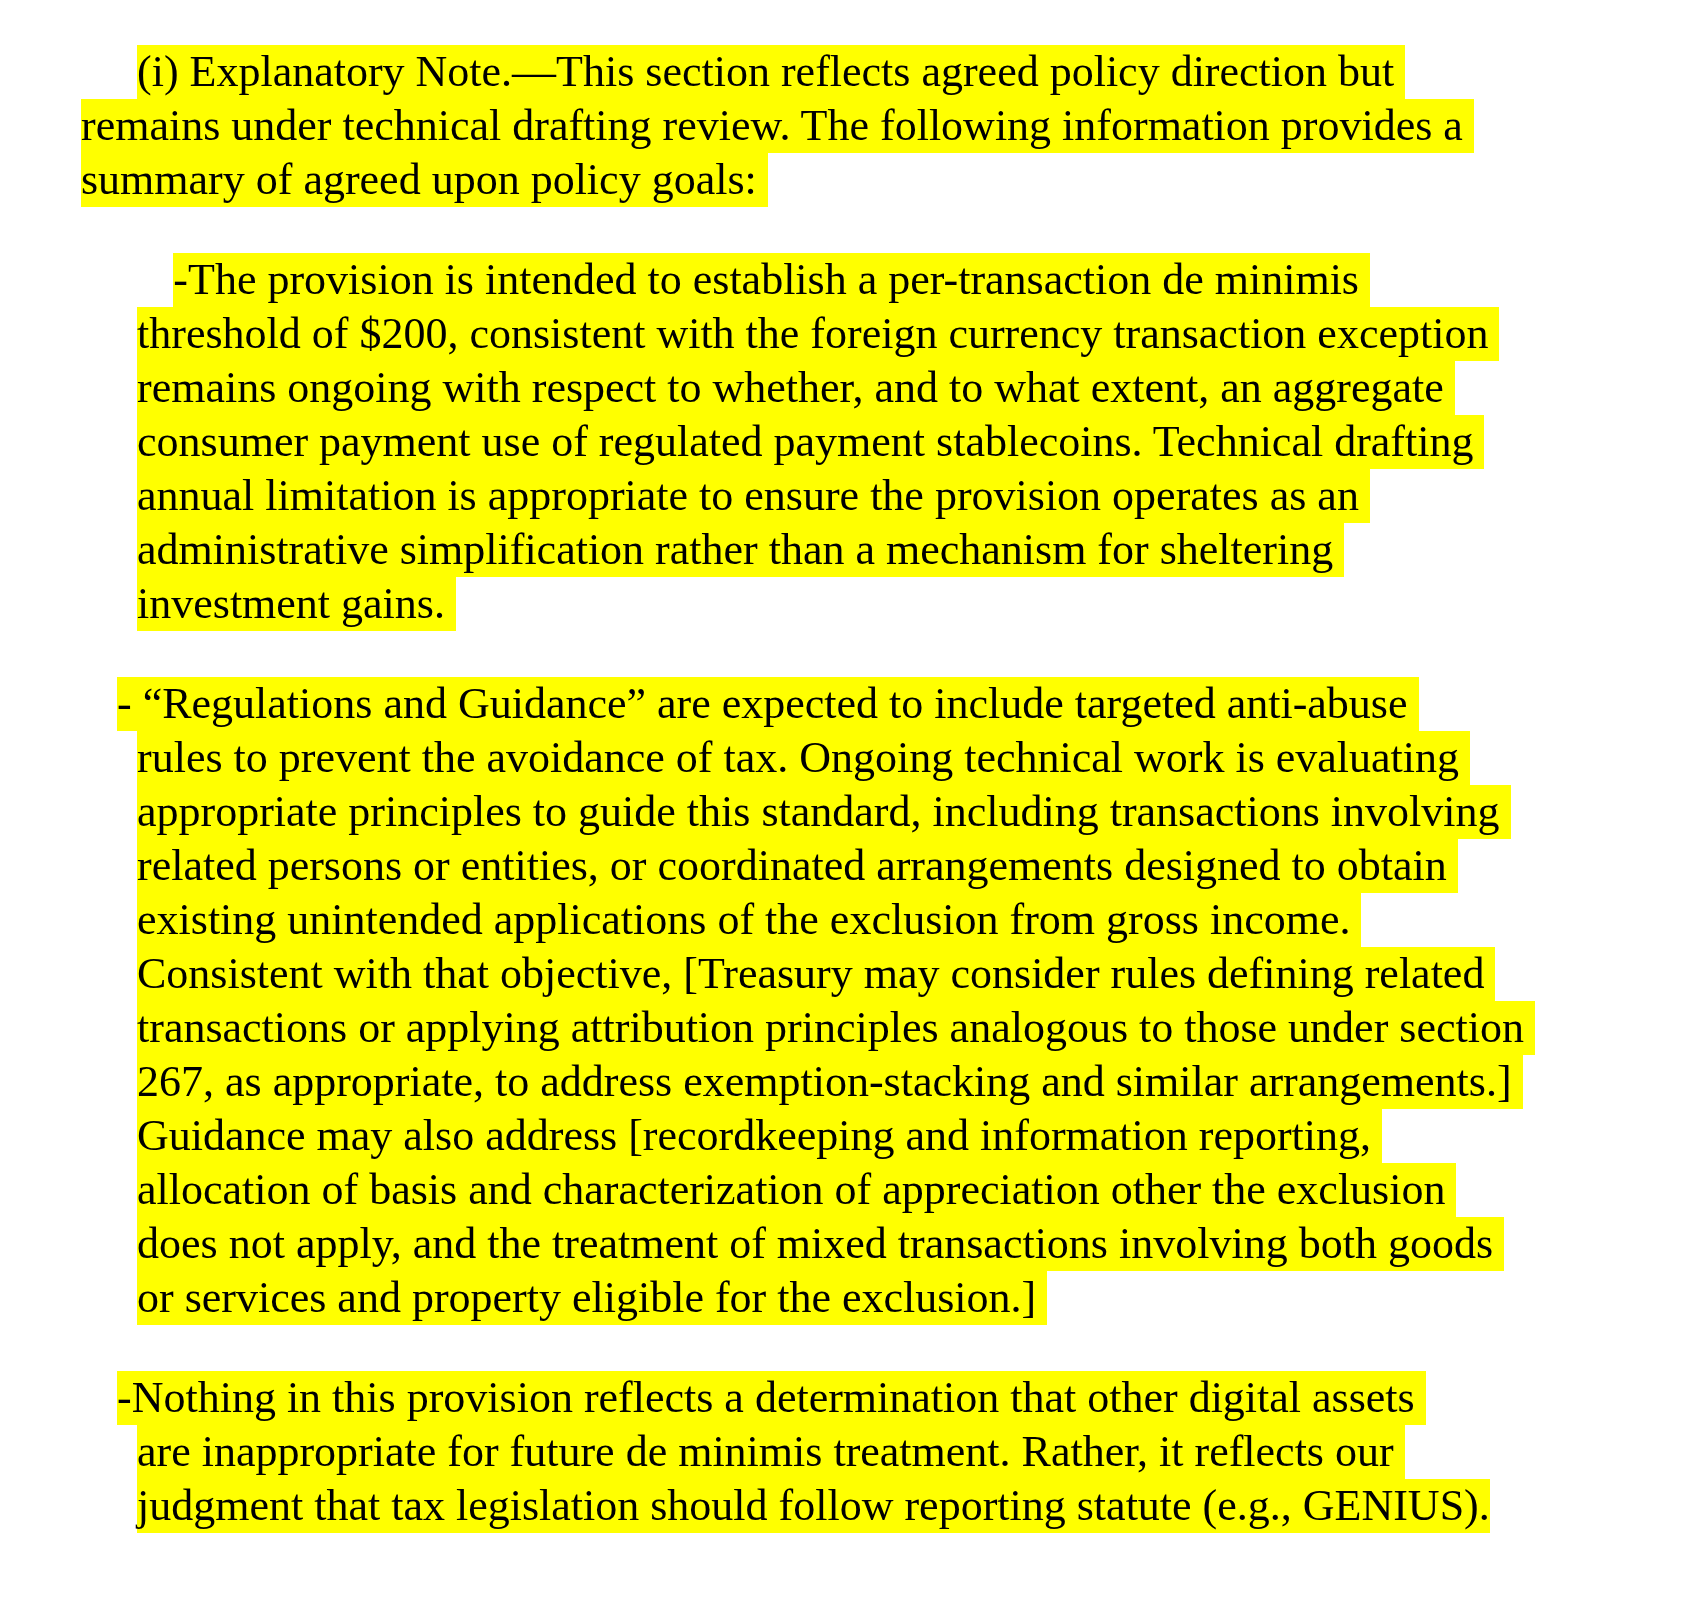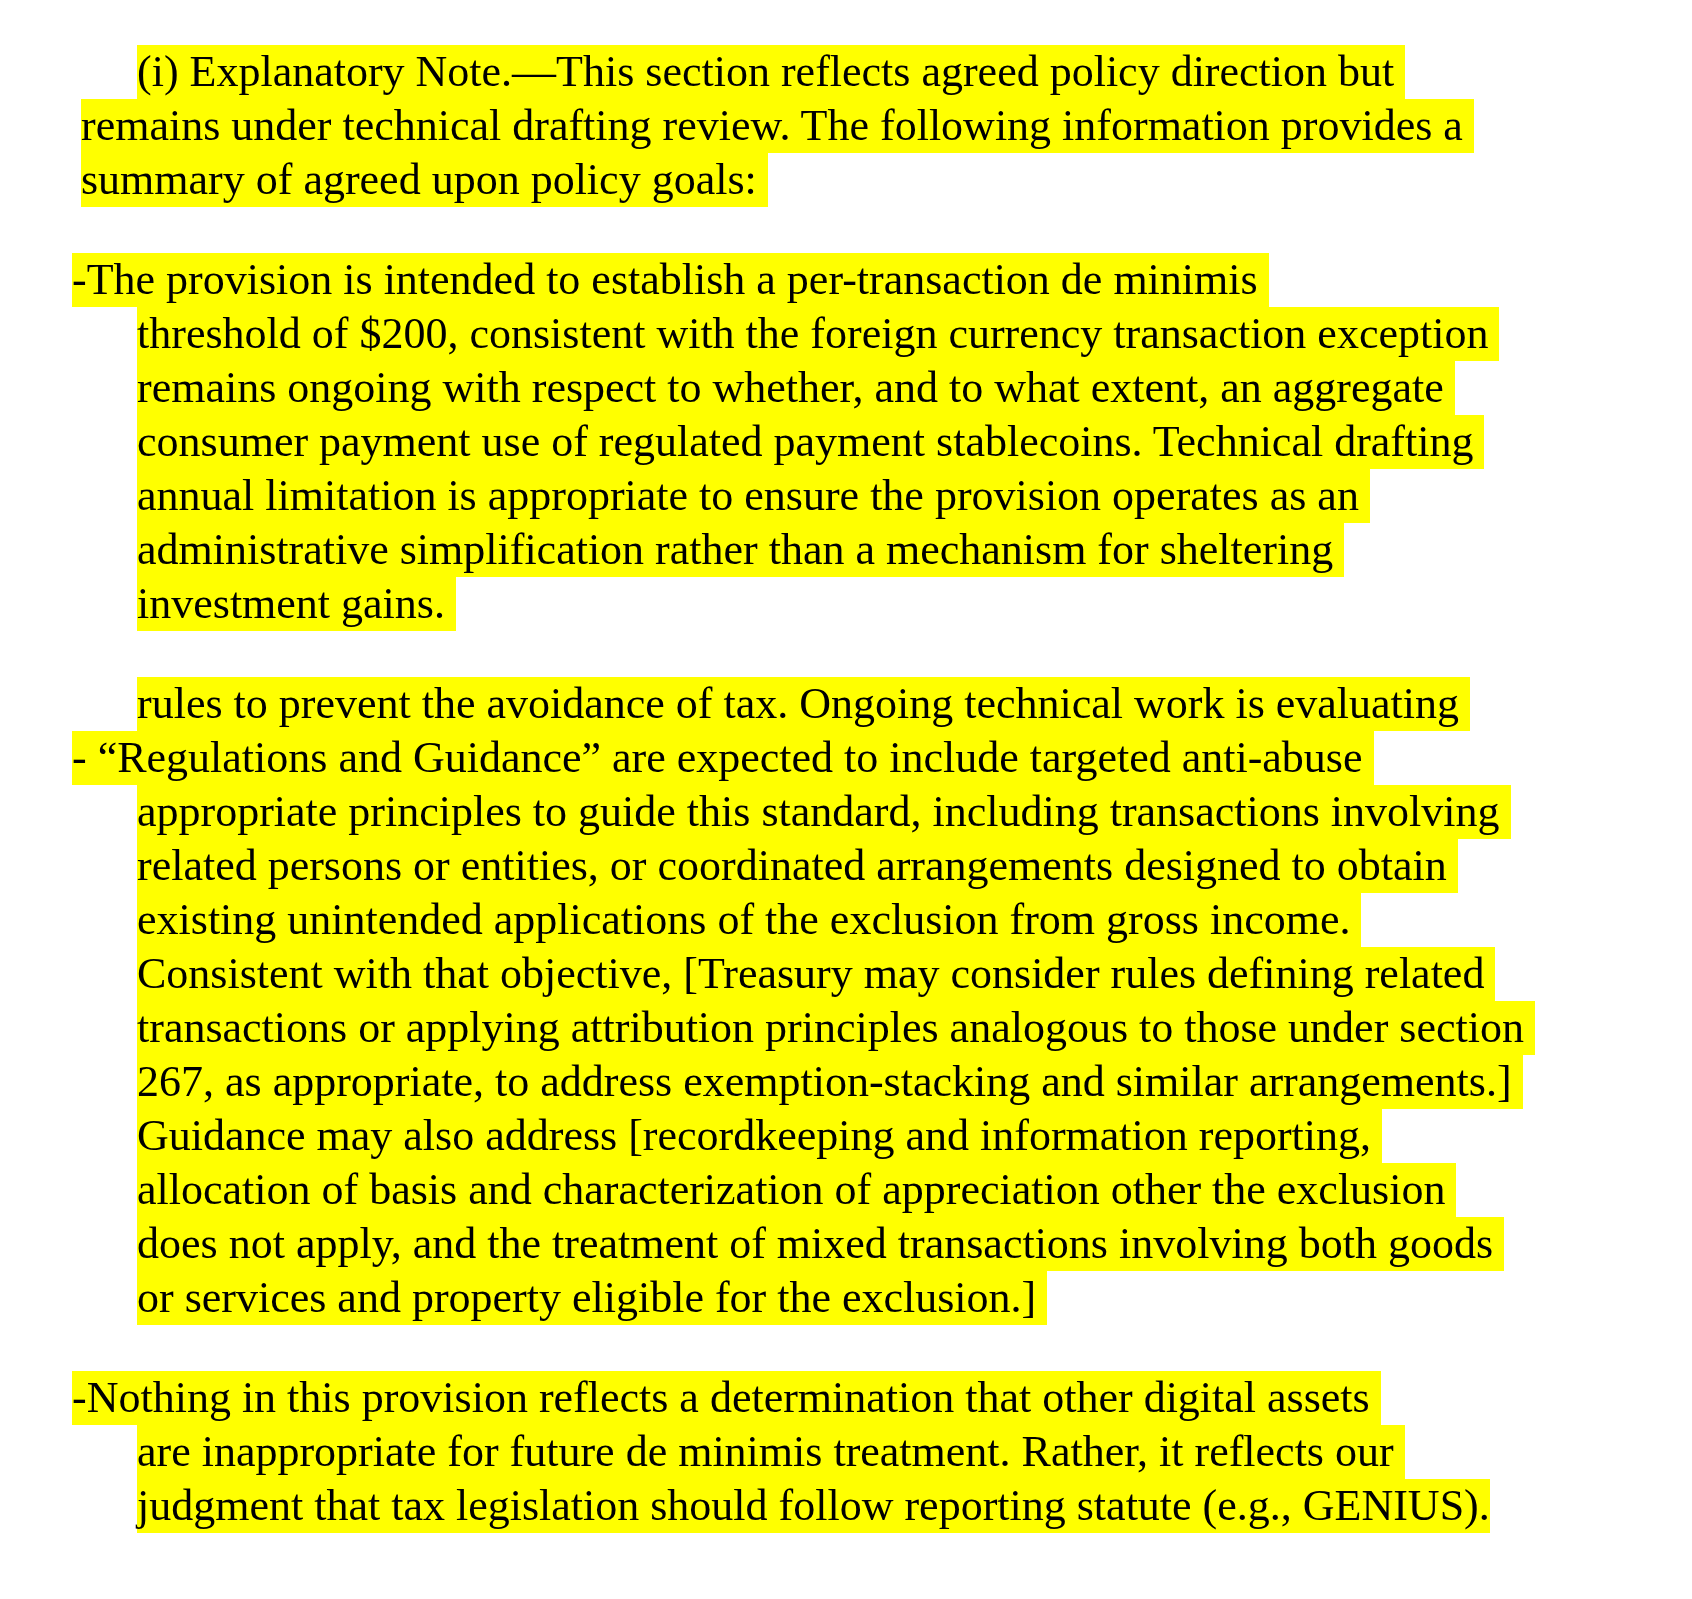--- a/index.html
+++ b/index.html
@@ -39,21 +39,21 @@
     display: inline-block;
     height: 54px;
     line-height: 54px;
     background: #ffff00;
   }
   
   .p-note .line        { margin-left: 81px; }
   .p-note .line.first  { margin-left: 137px; }
   
   .p-bullet .line       { margin-left: 137px; }
-  .p-bullet .line.first { margin-left: 72px; }
+  .p-bullet .line.first { margin-left: 117px; text-align: right; }
 </style>
 </head>
 <body>
 
 <div class="page">
   <div class="doc">
 
     <div class="para p-note">
       <div class="line first"><span class="hl">(i) Explanatory Note.—This section reflects agreed policy direction but </span></div>
       <div class="line"><span class="hl">remains under technical drafting review. The following information provides a </span></div>
@@ -64,22 +64,22 @@
       <div class="line first"><span class="hl">-The provision is intended to establish a per-transaction de minimis </span></div>
       <div class="line"><span class="hl">threshold of $200, consistent with the foreign currency transaction exception </span></div>
       <div class="line"><span class="hl">remains ongoing with respect to whether, and to what extent, an aggregate </span></div>
       <div class="line"><span class="hl">consumer payment use of regulated payment stablecoins. Technical drafting </span></div>
       <div class="line"><span class="hl">annual limitation is appropriate to ensure the provision operates as an </span></div>
       <div class="line"><span class="hl">administrative simplification rather than a mechanism for sheltering </span></div>
       <div class="line"><span class="hl">investment gains. </span></div>
     </div>
 
     <div class="para p-bullet">
+      <div class="line first"><span class="hl">- “Regulations and Guidance” are expected to include targeted anti-abuse </span></div>
       <div class="line"><span class="hl">rules to prevent the avoidance of tax. Ongoing technical work is evaluating </span></div>
-      <div class="line first"><span class="hl">- “Regulations and Guidance” are expected to include targeted anti-abuse </span></div>
       <div class="line"><span class="hl">appropriate principles to guide this standard, including transactions involving </span></div>
       <div class="line"><span class="hl">related persons or entities, or coordinated arrangements designed to obtain </span></div>
       <div class="line"><span class="hl">existing unintended applications of the exclusion from gross income. </span></div>
       <div class="line"><span class="hl">Consistent with that objective, [Treasury may consider rules defining related </span></div>
       <div class="line"><span class="hl">transactions or applying attribution principles analogous to those under section </span></div>
       <div class="line"><span class="hl">267, as appropriate, to address exemption-stacking and similar arrangements.] </span></div>
       <div class="line"><span class="hl">Guidance may also address [recordkeeping and information reporting, </span></div>
       <div class="line"><span class="hl">allocation of basis and characterization of appreciation other the exclusion </span></div>
       <div class="line"><span class="hl">does not apply, and the treatment of mixed transactions involving both goods </span></div>
       <div class="line"><span class="hl">or services and property eligible for the exclusion.] </span></div>

